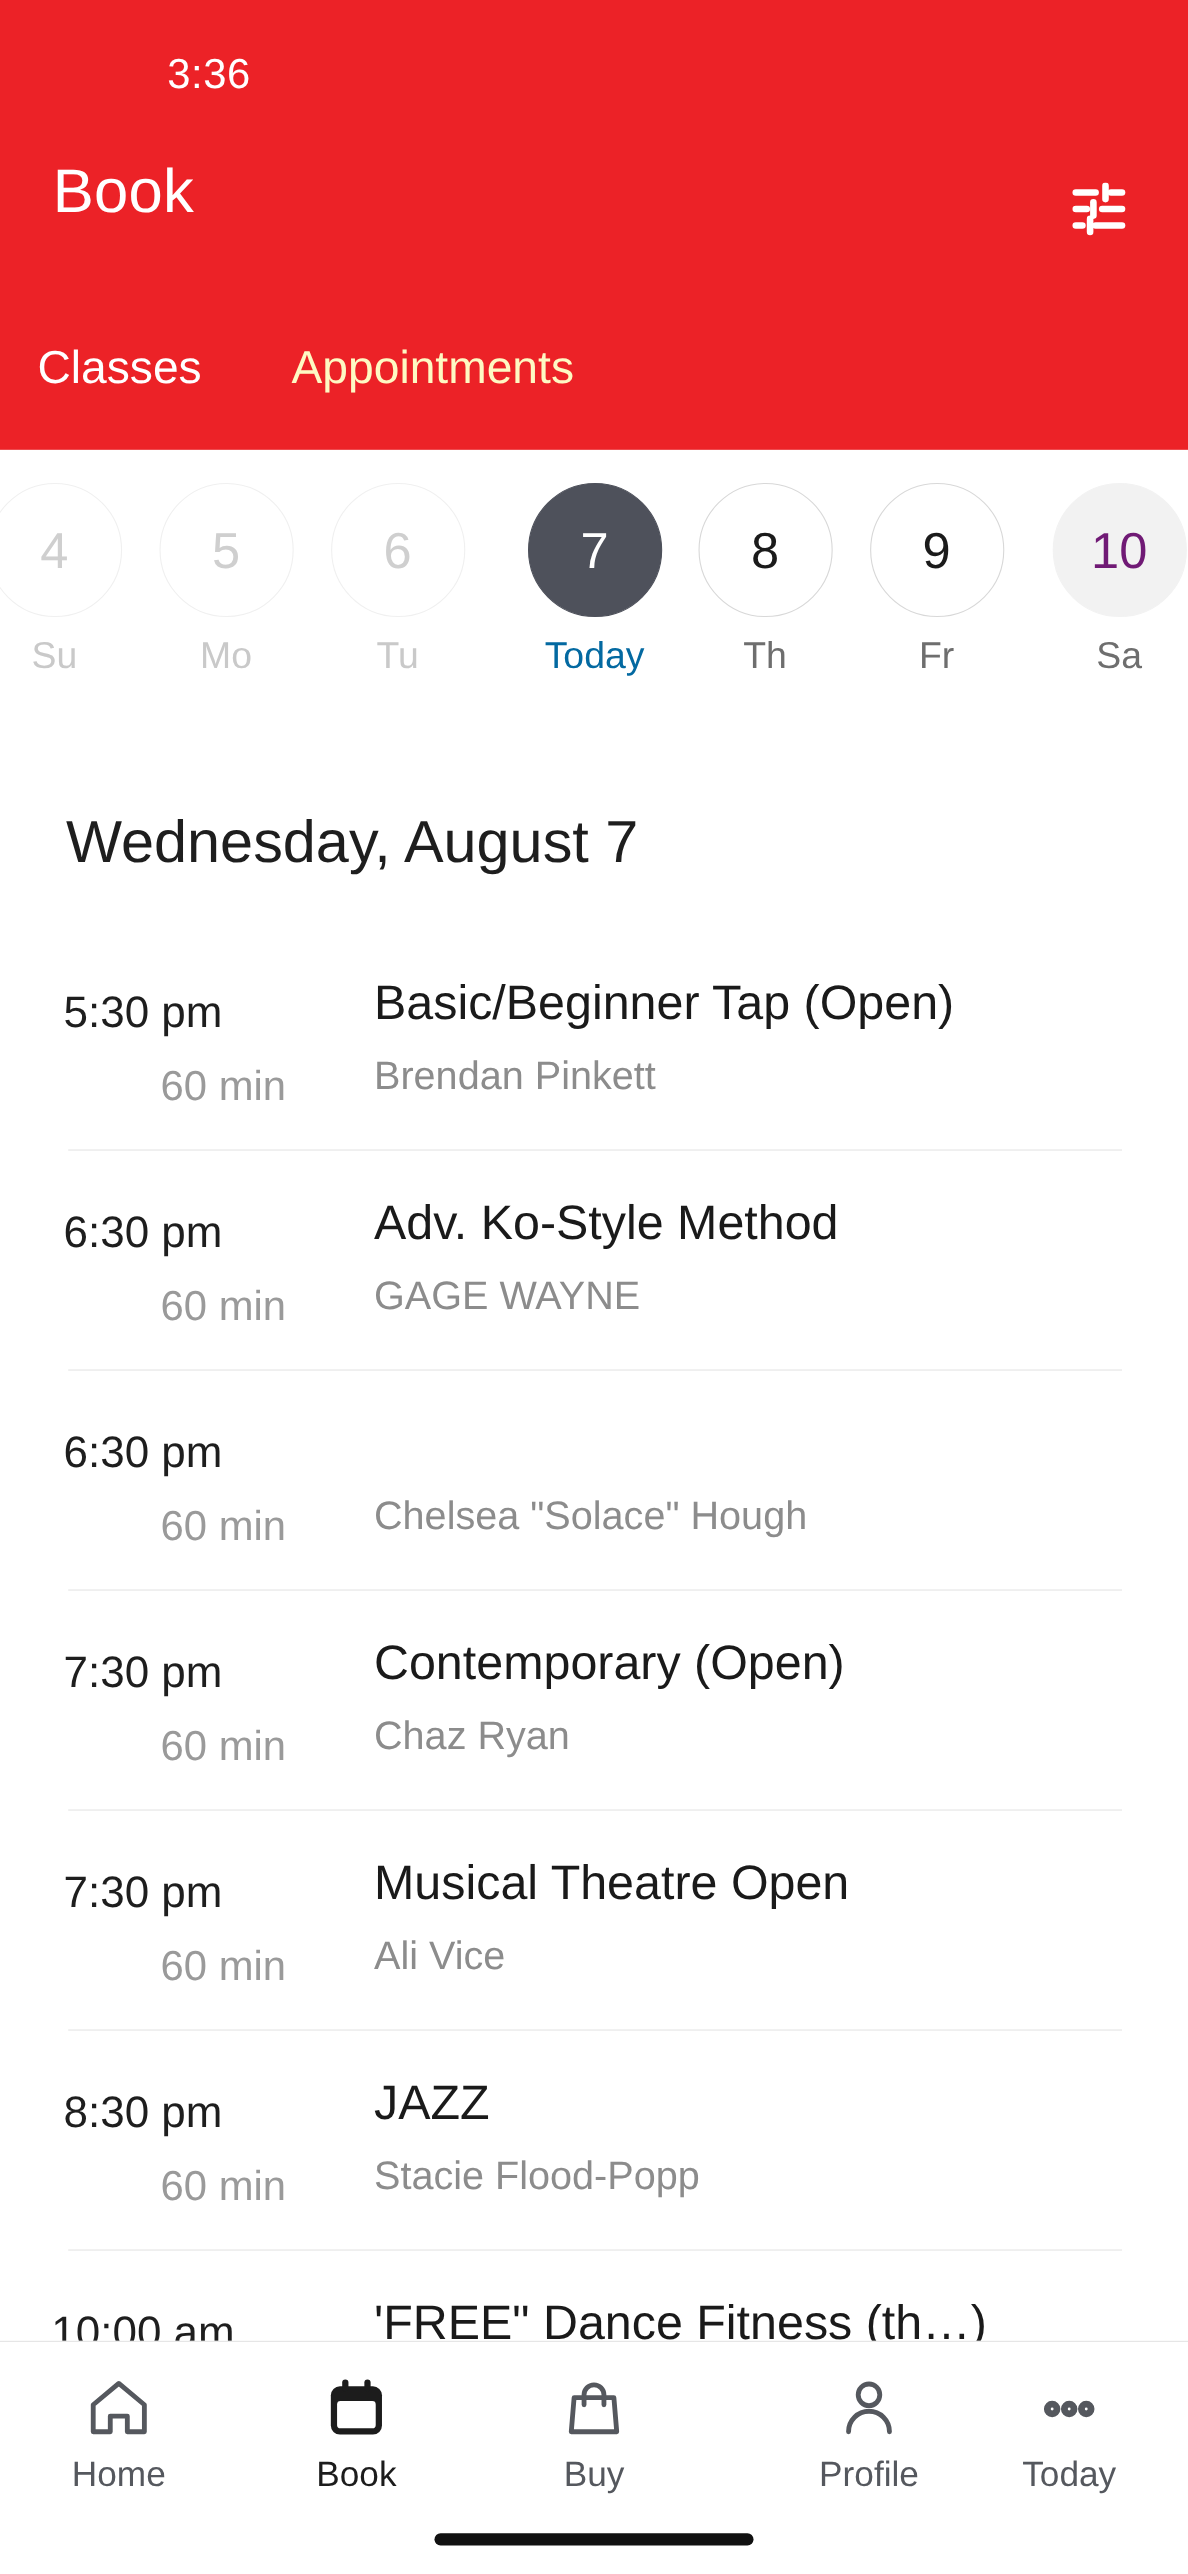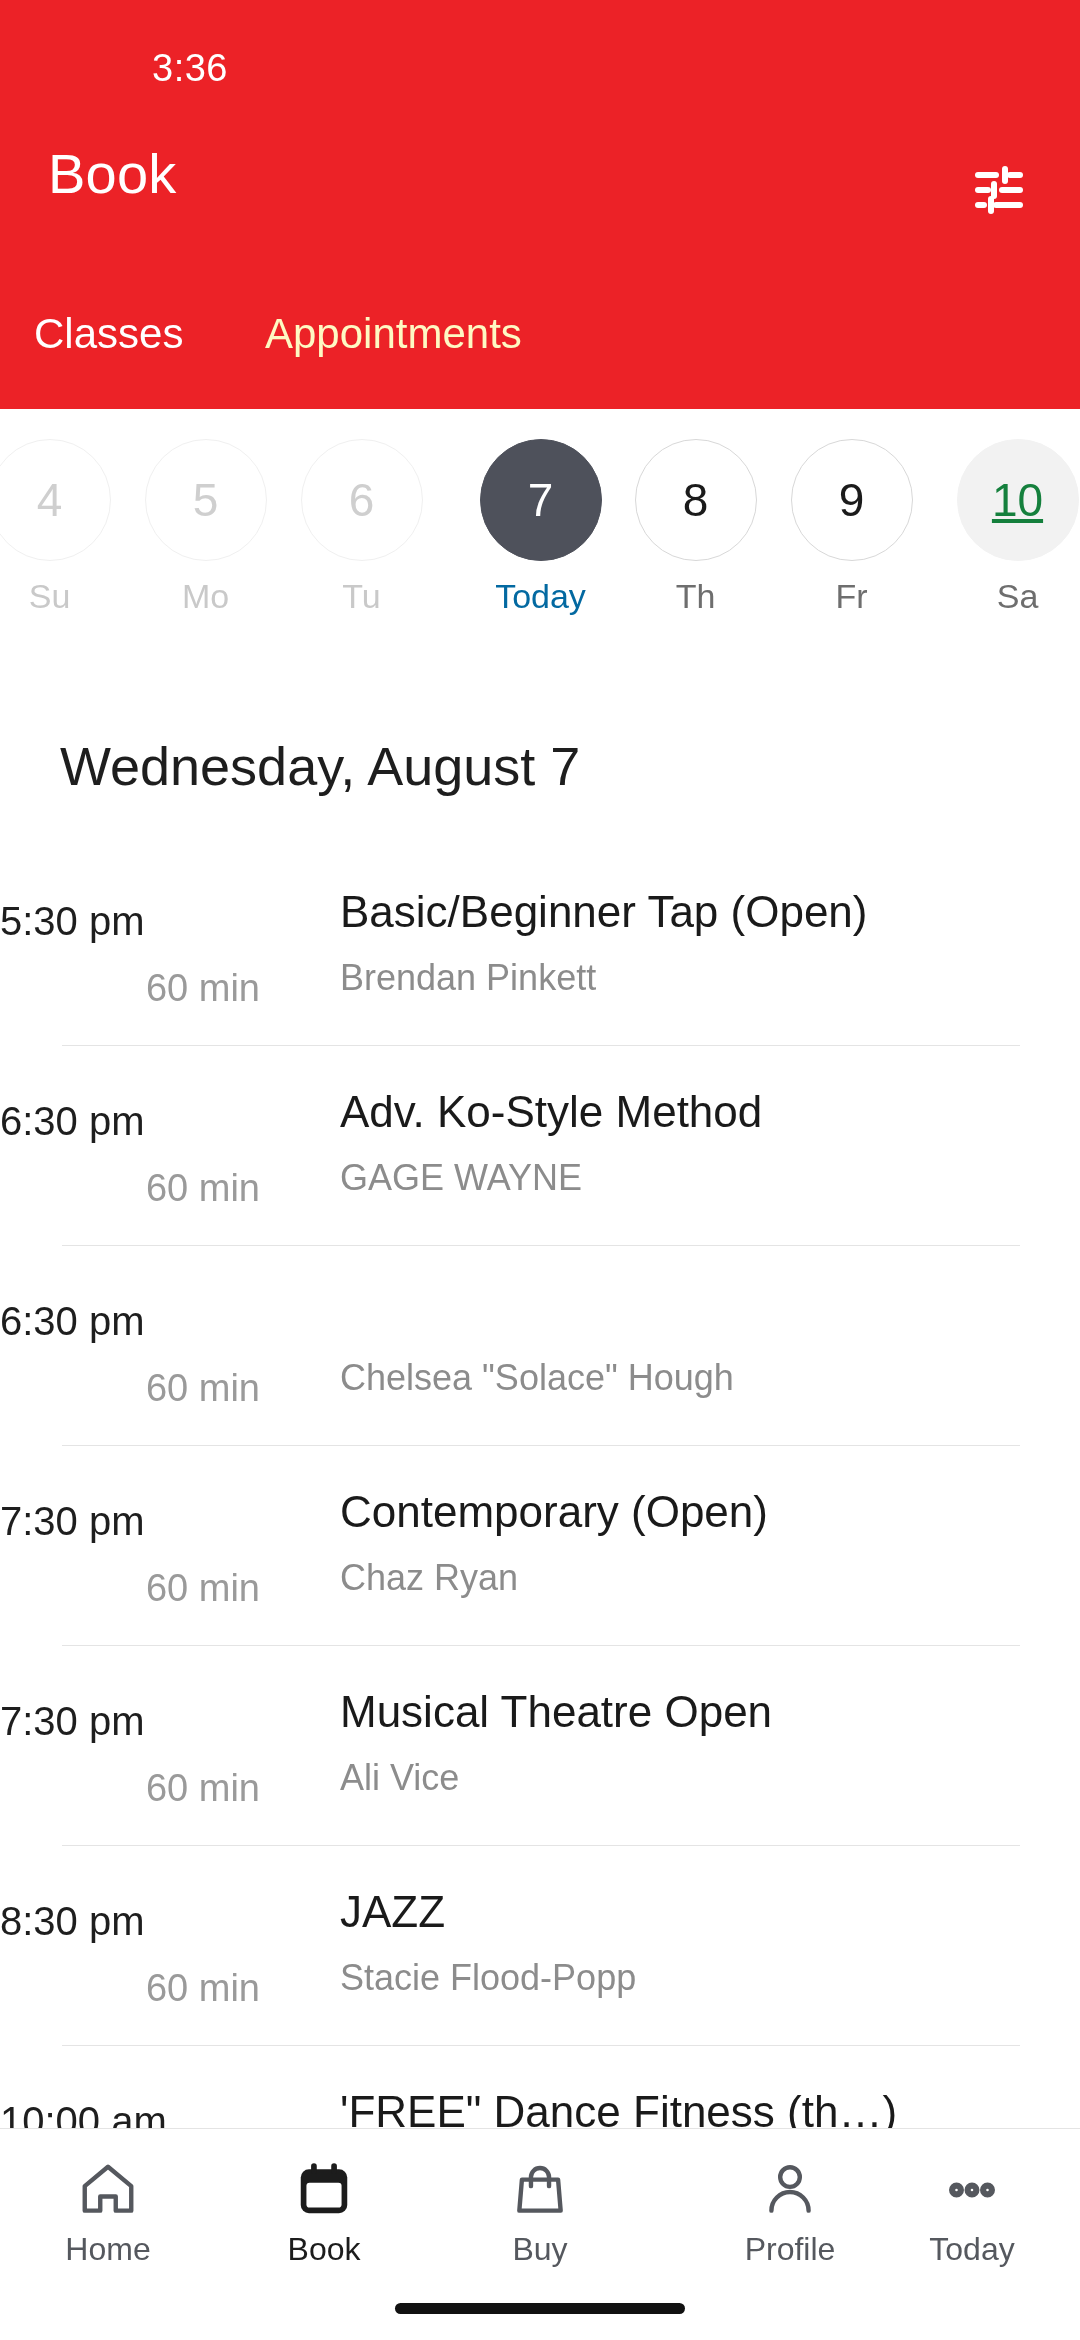--- a/index.html
+++ b/index.html
@@ -54,21 +54,21 @@
     position:absolute; top:30px; width:155px; text-align:center;
   }
   .daycircle {
     width:122px; height:122px; border-radius:50%;
     margin:0 auto; display:flex; align-items:center; justify-content:center;
     font-size:46px;
   }
   .dc-past   { border:1.5px solid #F0F0F0; color:#CFCFCF; background:#fff; }
   .dc-today  { background:#4E515B; color:#ffffff; border:1.5px solid #4E515B; }
   .dc-future { border:1.5px solid #D8D8D8; color:#1b1b1b; background:#fff; }
-  .dc-filled { background:#F2F2F2; color:#15803d; border:1.5px solid #F2F2F2;text-decoration:underline; }
+  .dc-filled { background:#F2F2F2; color:#701a75; border:1.5px solid #F2F2F2; }
   .daylabel {
     margin-top:16px; font-size:34px;
   }
   .dl-muted  { color:#C9C9C9; }
   .dl-dark   { color:#6E6E6E; }
   .dl-today  { color:#0369a1; }
 
   
   .date-heading {
     position:absolute; top:735px; left:60px;
@@ -77,21 +77,21 @@
 
   
   .list { position:absolute; top:845px; left:0; width:1080px; }
   .row { position:relative; width:1080px; height:200px; }
   .row .divider {
     position:absolute; top:0; left:62px; width:958px; height:1px;
     background:#E4E4E4;
   }
   .row-time {
     position:absolute; left:0px; top:54px; width:260px;
-    text-align:left; font-size:40px; color:#1e1e1e;
+    text-align:center; font-size:40px; color:#1e1e1e;
   }
   .row-dur {
     position:absolute; left:0px; top:122px; width:260px;
     text-align:right; font-size:38px; color:#9A9A9A;
   }
   .row-title {
     position:absolute; left:340px; top:42px; width:700px;
     font-size:44px; color:#1a1a1a; white-space:nowrap; overflow:hidden;
   }
   .row-staff {

